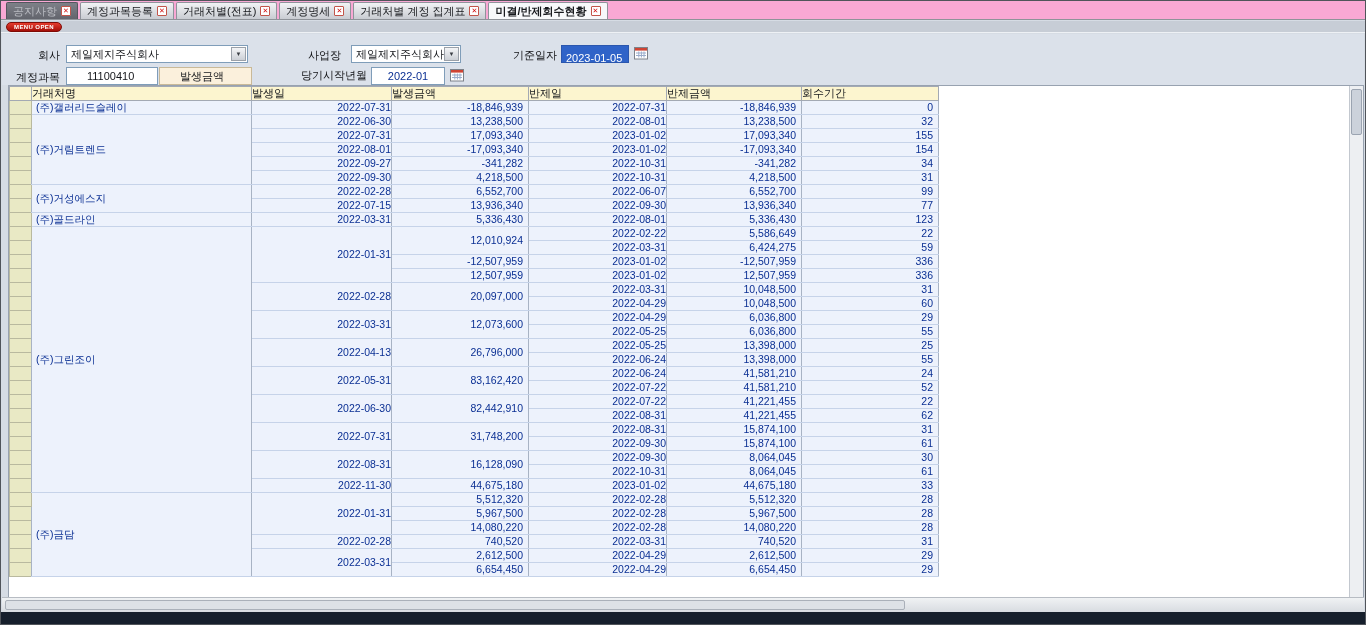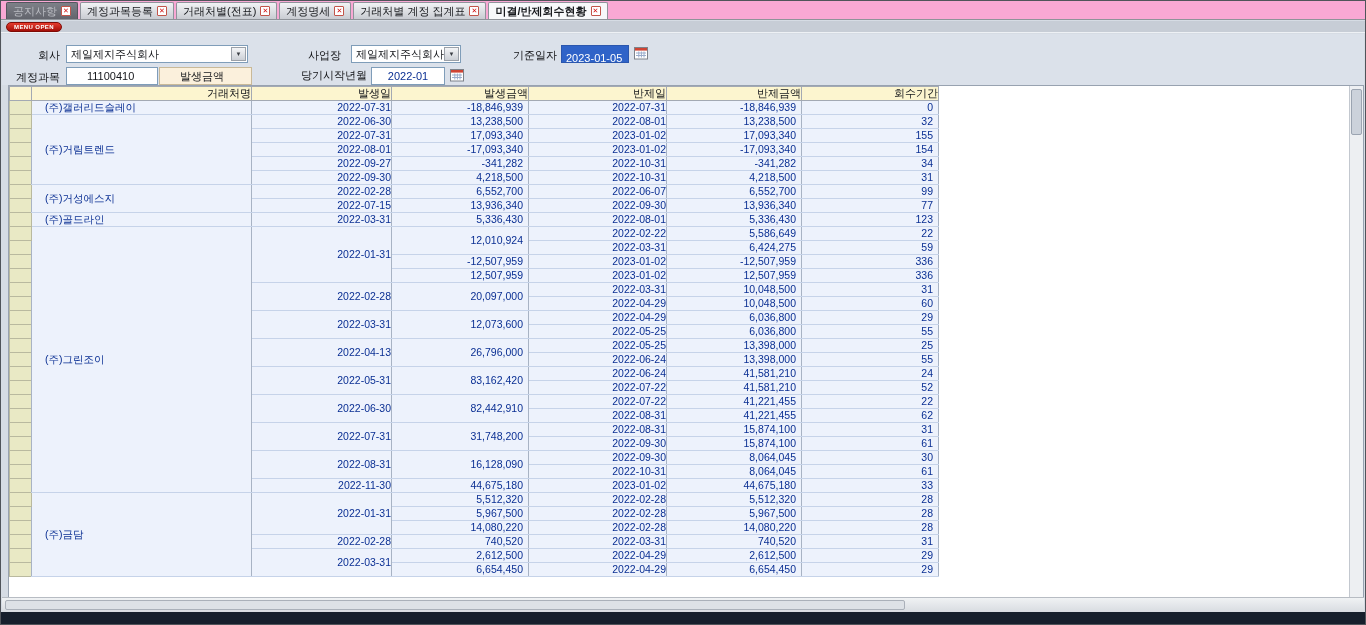--- a/index.html
+++ b/index.html
@@ -25,24 +25,24 @@
 .f-arrow{position:absolute;right:1px;top:1px;width:15px;height:14px;background:linear-gradient(#f4f5f7,#ccd0d6);border:1px solid #9ba1a9;font-size:6px;color:#3a3e44;text-align:center;line-height:13px}
 .f-input{padding:0 20px}
 .f-date-sel{background:#2f63c8;border-color:#2a56ae;color:#fff;text-align:left;padding:4px;font-weight:normal}
 .f-readonly{background:#fbf0dc;border-color:#c9b998}
 .f-center{text-align:center;color:#0a2f93}
 .cal-btn{position:absolute;width:16px;height:16px;background:transparent;border:none;cursor:pointer;padding:0}
 
 
 .grid-area{position:absolute;left:7px;top:84px;width:1356px;height:514px;background:#fff;border:1px solid #98a2b0;overflow:hidden}
 table.grid{border-collapse:collapse;table-layout:fixed;width:929px}
-.grid th{height:13px;background:#fcf5cf;border:1px solid #a3a9b3;font-size:11px;font-weight:normal;color:#14161a;line-height:13px;overflow:hidden;white-space:nowrap;text-align:right}
+.grid th{height:13px;background:#fcf5cf;border:1px solid #a3a9b3;font-size:11px;font-weight:normal;color:#14161a;line-height:13px;overflow:hidden;white-space:nowrap;text-align:left}
 .grid td{height:13.7px;border-top:1px solid #c6d3e9;border-bottom:1px solid #c6d3e9;border-left:1px solid #a8b3c4;border-right:1px solid #a8b3c4;font-size:10.5px;line-height:13px;color:#0a2f93;vertical-align:middle;background:#edf2fc;overflow:hidden;white-space:nowrap}
 .grid td.sel{background:#e9e9c5;border-color:#b9b99f}
-.grid td.cust{text-align:left;padding-left:13px}
+.grid td.cust{text-align:left;padding-left:4px}
 .grid td.dt{text-align:right}
 .grid td.amt,.grid td.num{text-align:right;padding-right:5px}
 
 
 .vscroll{position:absolute;right:0;top:0;width:14px;height:100%;background:#edeff2;border-left:1px solid #c3c8cf;cursor:pointer}
 .vthumb{position:absolute;left:1px;right:1px;top:3px;height:46px;background:#ccd2db;border:1px solid #9ba4b1;border-radius:2px}
 .hscroll-strip{position:absolute;left:1px;right:1px;bottom:12px;height:15px;background:linear-gradient(#f0f2f4,#d8dce1);border-top:1px solid #b7bcc3;cursor:pointer}
 .hthumb{position:absolute;left:3px;top:2px;height:10px;width:900px;background:#dde1e6;border:1px solid #aab0b9;border-radius:2px}
 .bottom-bar{position:absolute;left:0;right:0;bottom:0;height:12px;background:#161f2c}
 </style>

